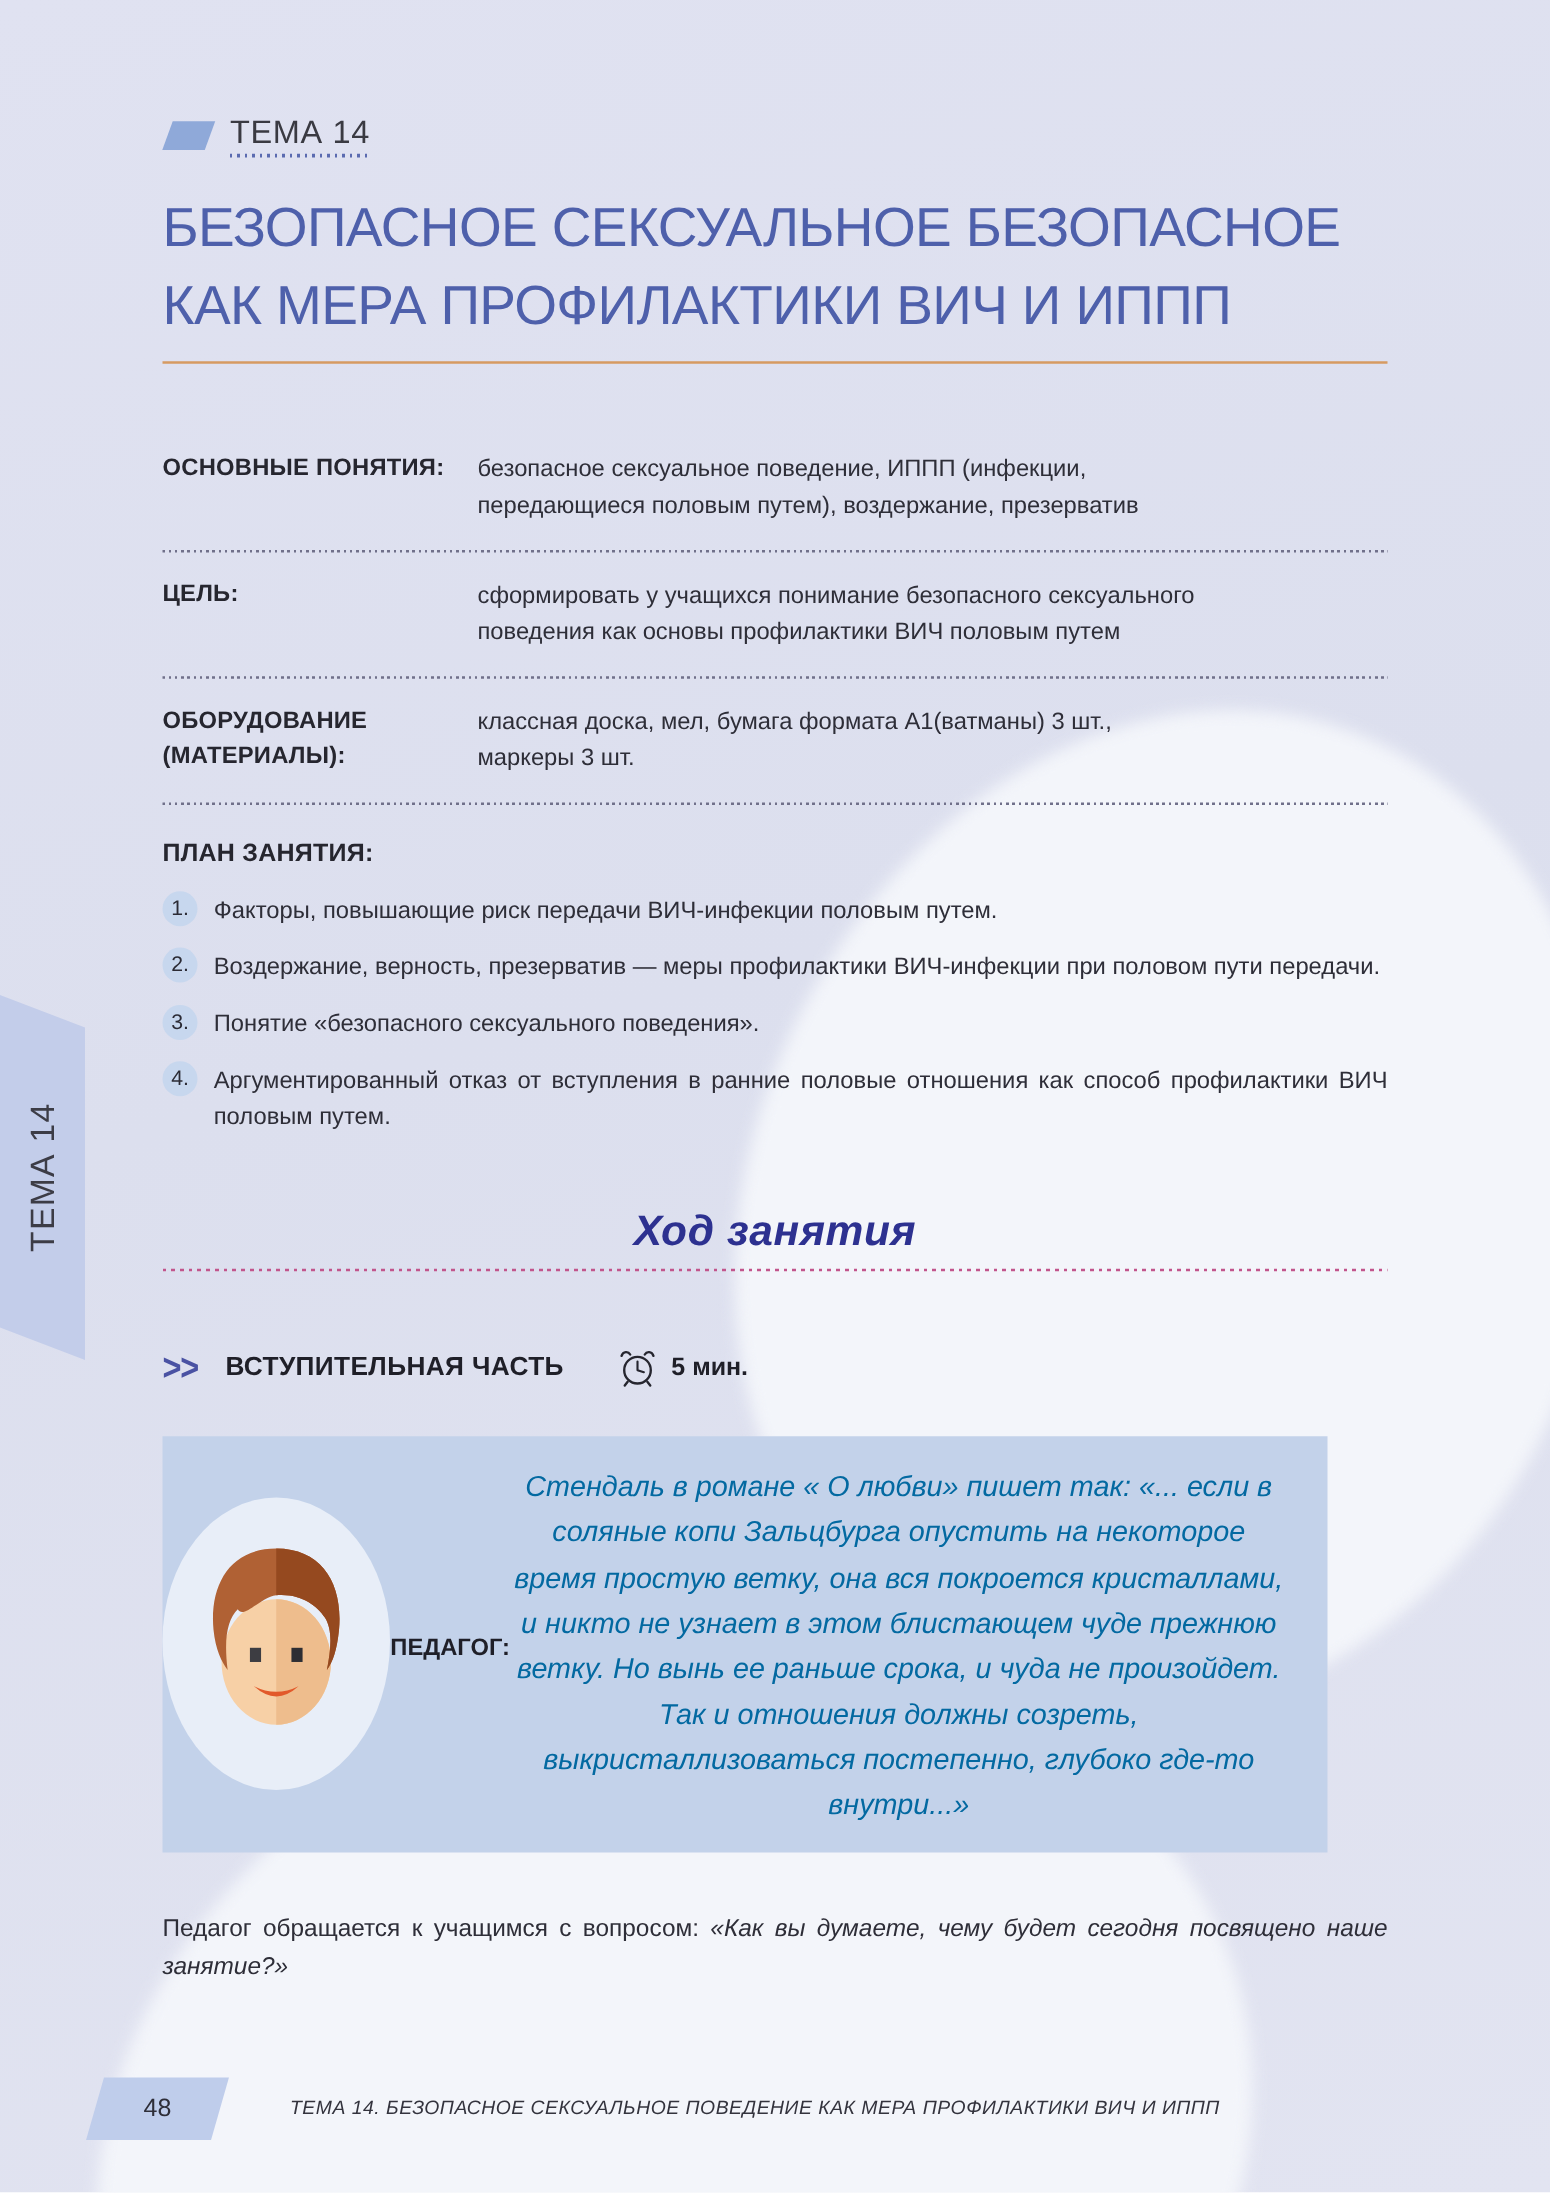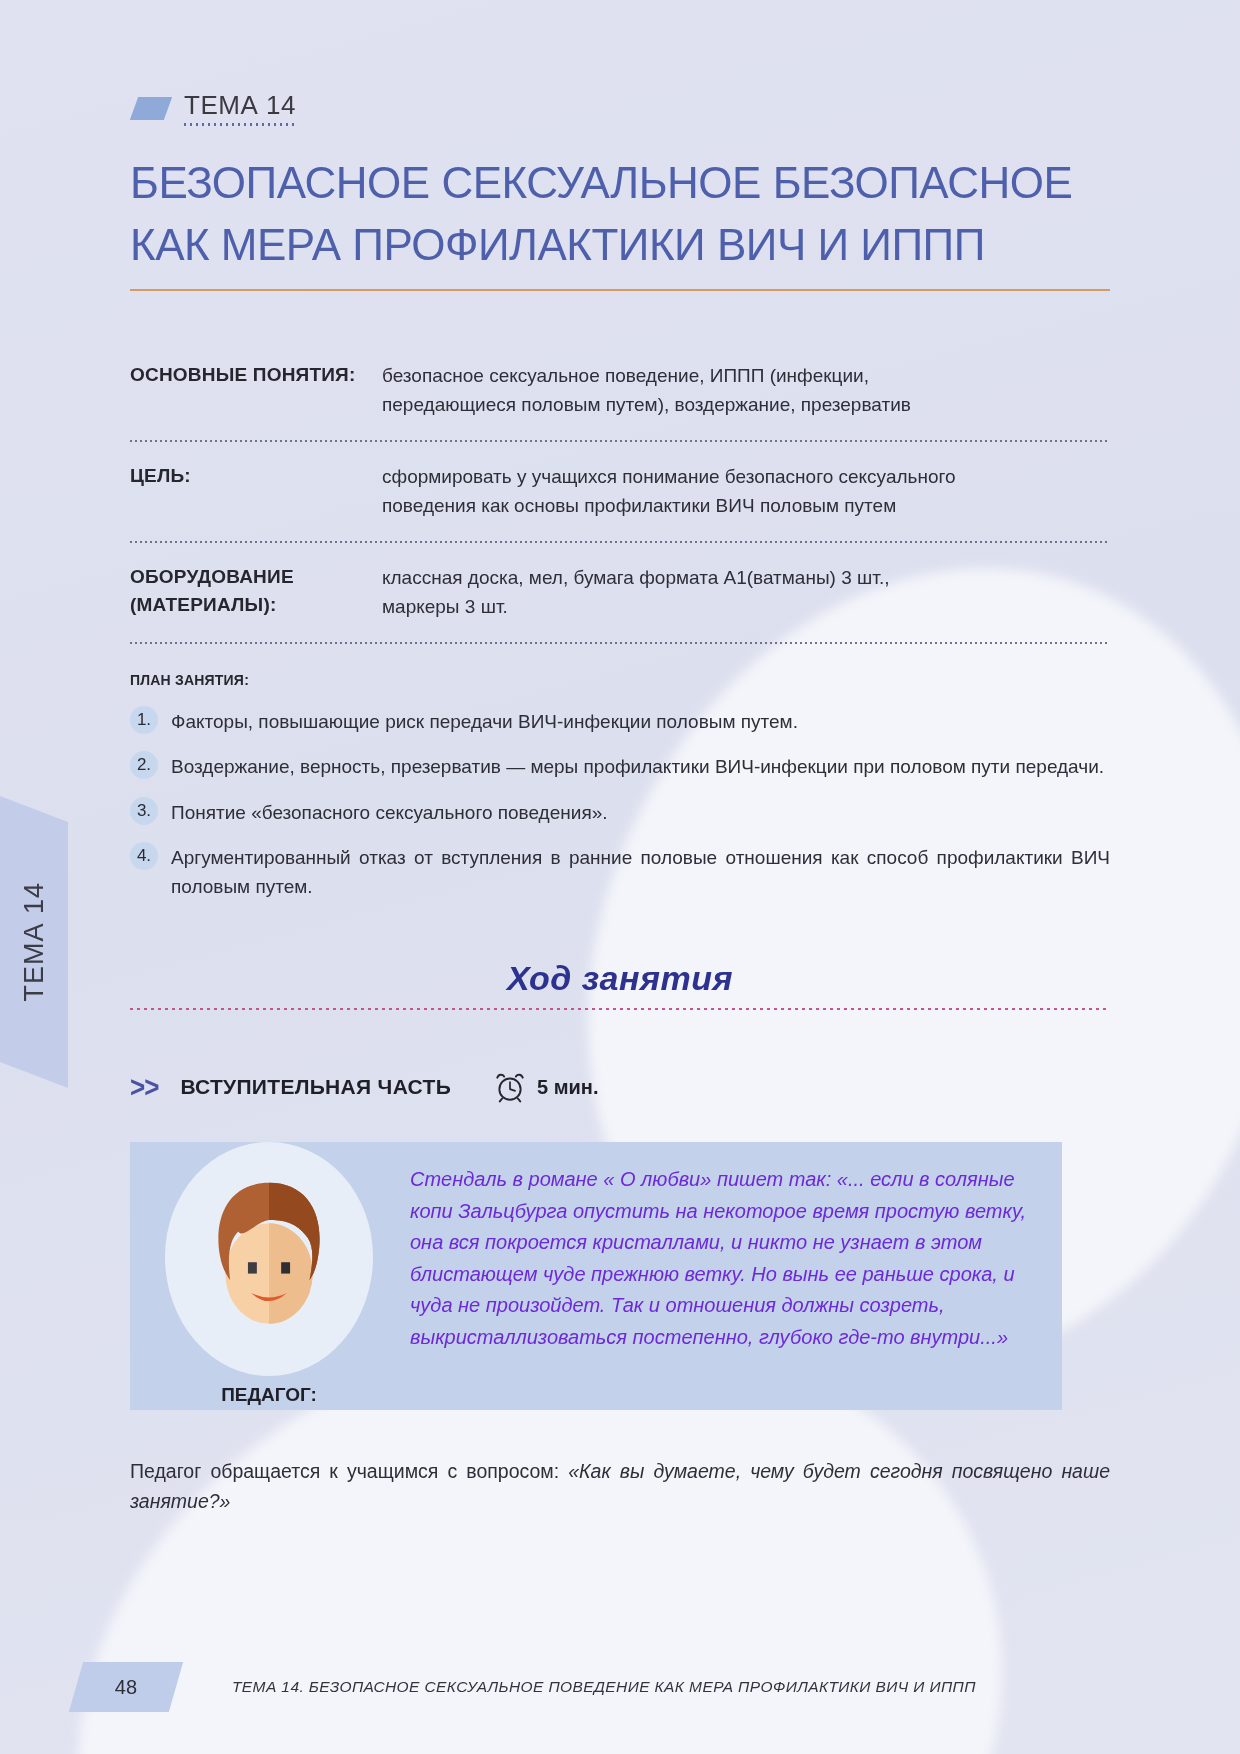--- a/index.html
+++ b/index.html
@@ -68,21 +68,21 @@
     background-repeat:repeat-x; background-position:left bottom; background-size:100% 2px;
   }
   .info-label{
     width:252px; flex-shrink:0;
     font-weight:700; font-size:19px; line-height:1.5; letter-spacing:0.2px;
     color:#26262f;
   }
   .info-value{ width:585px; font-size:19px; line-height:1.55; color:#2e2e38; }
 
   
-  .plan-heading{ margin-top:28px; font-weight:700; font-size:14px; letter-spacing:0.2px; color:#26262f; }
+  .plan-heading{ margin-top:28px; font-weight:700; font-size:20px; letter-spacing:0.2px; color:#26262f; }
   .plan-list{ margin-top:20px; }
   .plan-item{ display:flex; margin-bottom:17px; }
   .plan-num{
     flex-shrink:0; width:28px; height:28px; margin-right:13px; margin-top:-2px;
     background:#c7d7ee; border-radius:50%;
     display:flex; align-items:center; justify-content:center;
     font-size:17px; color:#2b2b35;
   }
   .plan-text{ font-size:19px; line-height:1.5; text-align:justify; color:#2e2e38; }
 
@@ -107,31 +107,31 @@
   .clock-icon{ margin-left:42px; margin-right:10px; }
   .section-duration{ font-weight:700; font-size:20px; color:#1f1f28; }
 
   .para{ margin-top:46px; font-size:19.5px; line-height:1.55; text-align:justify; color:#2e2e38; }
 
   
   .teacher-box{
     margin-top:38px; width:932px; min-height:268px;
     background:#c3d2ea; display:flex;
   }
-  .avatar-col{ width:278px; flex-shrink:0; display:flex; flex-direction:column; align-items:center; }
+  .avatar-col{ width:278px; flex-shrink:0; display:flex; align-items:center; }
   .avatar-egg{
     width:208px; height:234px; margin-top:0;
     background:#e8eef8;
     border-radius:50% 50% 50% 50% / 49% 49% 51% 51%;
     display:flex; align-items:center; justify-content:center;
   }
   .avatar-label{ margin-top:8px; font-weight:700; font-size:19px; color:#1f1f28; }
   .quote-col{
     flex:1; padding:22px 34px 20px 2px;
-    font-style:italic; font-size:20px; line-height:1.58; color:#6d28d9;
+    font-style:italic; font-size:23px; line-height:1.58; color:#0369a1;text-align:center;
   }
   .closing{ }
   .closing .q{ font-style:italic; }
 
   
   .footer{
     position:absolute; z-index:2; left:0; top:1662px; width:100%;
     display:flex; align-items:center;
   }
   .page-num-tab{

